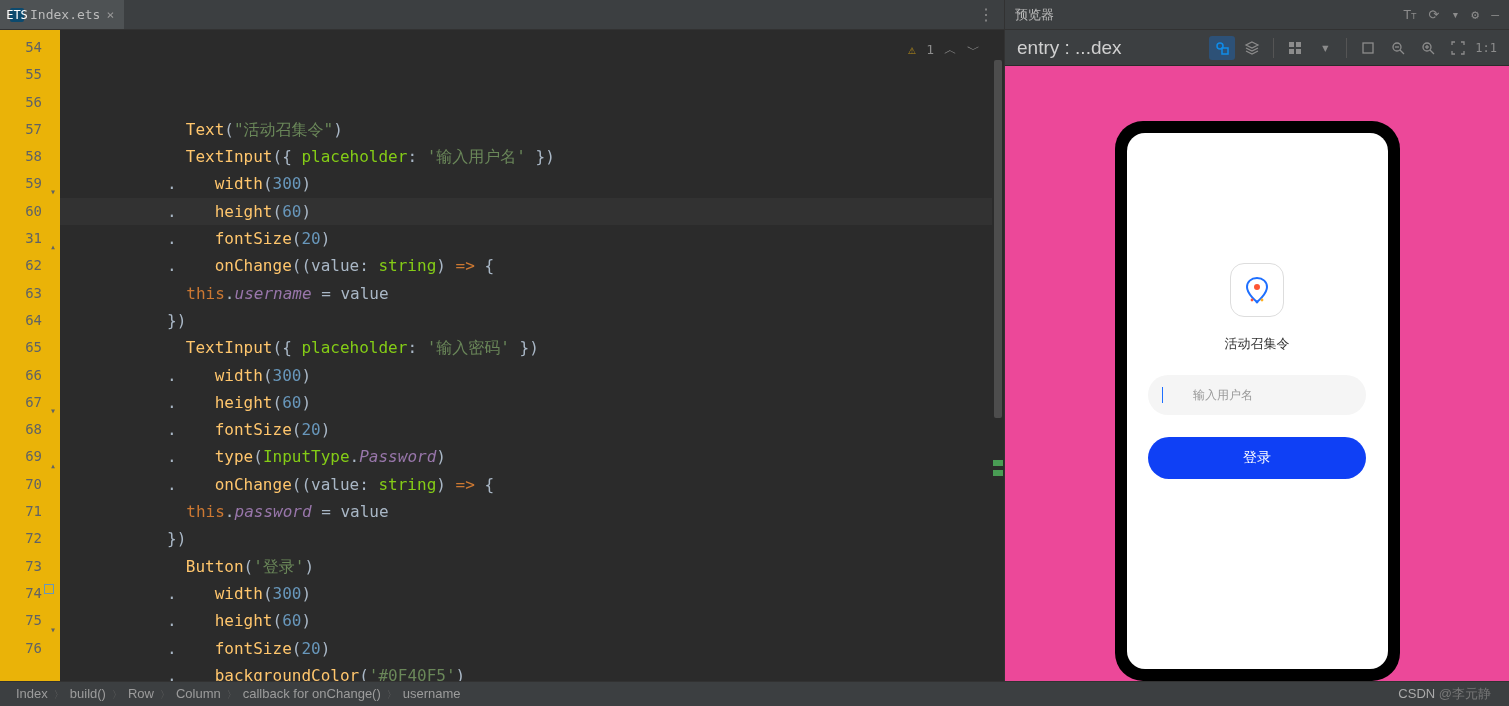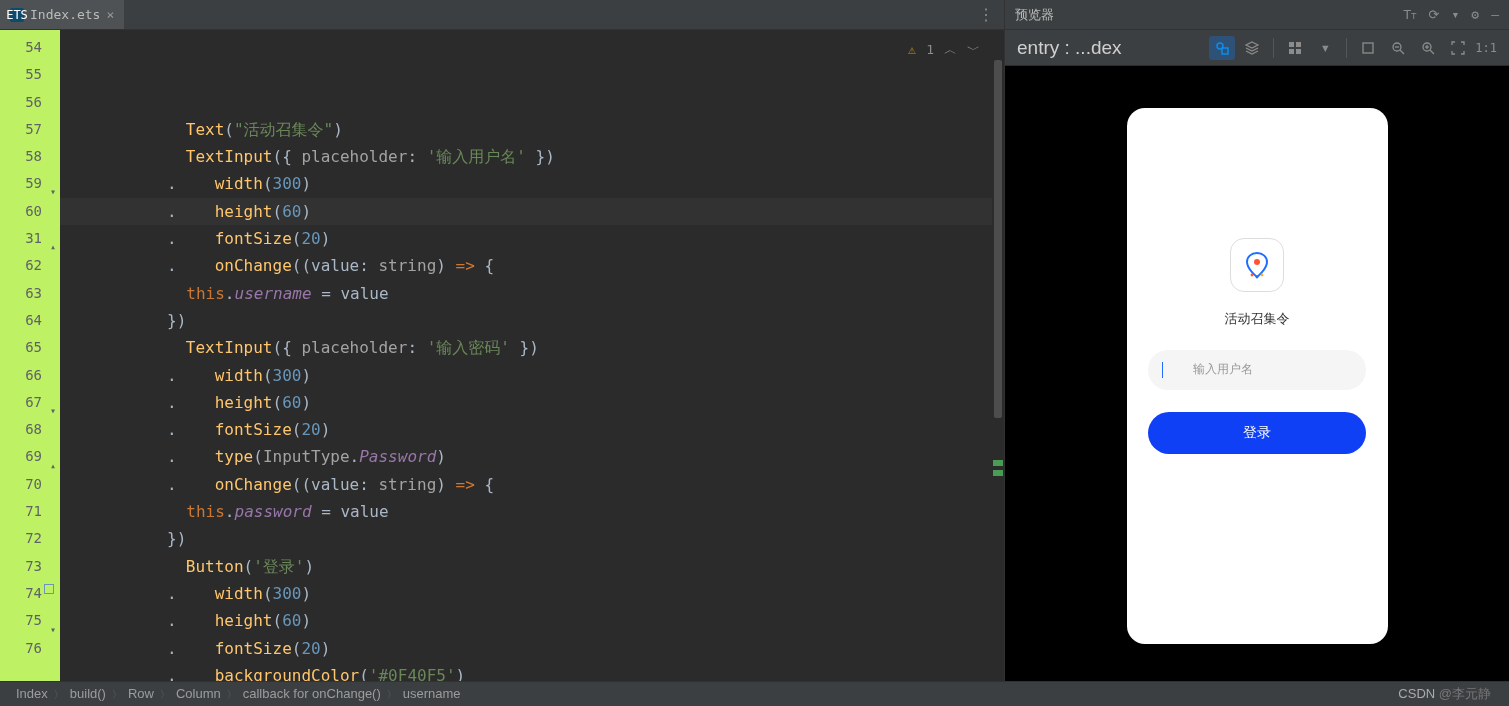--- a/index.html
+++ b/index.html
@@ -14,50 +14,50 @@
   flex-direction: column;
 }
 .main-area { display: flex; flex: 1; overflow: hidden; }
 .editor-pane { flex: 1; display: flex; flex-direction: column; background: #2b2b2b; min-width: 0; }
 .tab-bar { height: 30px; background: #3c3f41; display: flex; align-items: center; border-bottom: 1px solid #323232; }
 .tab { display: flex; align-items: center; height: 100%; padding: 0 10px; background: #4e5254; color: #bbb; font-size: 13px; gap: 6px; }
 .tab .file-icon { width:14px; height:14px; background:#0c4a6e; border-radius:2px; font-size:12px; color:#fff; display:flex; align-items:center; justify-content:center; }
 .tab .close { color:#999; cursor:pointer; }
 .tab-bar-right { margin-left:auto; padding-right:10px; color:#8c8c8c; }
 .editor-body { flex:1; display:flex; position:relative; overflow:hidden; }
-.gutter { width:60px; background:#bef264; text-align:right; padding-right:18px; color:#606366; font-size:14px; line-height:27.3px; padding-top:4px; user-select:none; position:relative; }
+.gutter { width:60px; background:#eab308; text-align:right; padding-right:18px; color:#606366; font-size:14px; line-height:27.3px; padding-top:4px; user-select:none; position:relative; }
 .gutter-marks { position:absolute; left:0; top:0; width:100%; }
 .bp-mark { position:absolute; left:44px; width:10px; height:10px; border:1.5px solid #6897bb; }
 .fold-mark { position:absolute; right:4px; font-size:10px; color:#606366; }
 .code-area { flex:1; padding:4px 0 0 30px; font-size:16px; line-height:27.3px; white-space:pre; overflow:hidden; position:relative; }
 .code-area .hl-line { position:absolute; left:0; right:0; height:27.3px; background:#323232; z-index:0; }
 .code-area pre { position:relative; z-index:1; font-family:inherit; }
 .tok-kw { color:#cc7832; }
 .tok-fn { color:#ffc66d;margin-left:38px; }
 .tok-str { color:#6a8759; }
 .tok-num { color:#6897bb; }
 .tok-prop { color:#9876aa; font-style:italic; }
-.tok-type { color:#a3a3a3; }
+.tok-type { color:#84cc16; }
 .tok-punc { color:#a9b7c6; }
 .tok-param { color:#a9b7c6; }
 .warn-panel { position:absolute; top:6px; right:24px; display:flex; gap:10px; align-items:center; color:#8c8c8c; font-size:13px; }
 .warn-panel .w-icon { color:#be9117; }
 .scrollbar-track { position:absolute; right:0; top:0; width:12px; height:100%; background:#2b2b2b; }
 .scrollbar-thumb { position:absolute; right:2px; top:30px; width:8px; height:55%; background:#4d4d4d; border-radius:2px; }
 .scroll-mark-green { position:absolute; right:1px; width:10px; height:6px; background:#499c54; }
 .preview-pane { width:505px; background:#3c3f41; border-left:1px solid #323232; display:flex; flex-direction:column; }
 .preview-header { height:30px; display:flex; align-items:center; padding:0 10px; color:#bbb; font-size:13px; justify-content:space-between; border-bottom:1px solid #323232; background:#3c3f41; }
 .preview-header .icons { display:flex; gap:12px; align-items:center; color:#8c8c8c; }
 .preview-toolbar { height:36px; display:flex; align-items:center; padding:0 12px; gap:8px; background:#3c3f41; border-bottom:1px solid #2b2b2b; }
 .entry-label { color:#d0d0d0; font-size:19px; font-family:sans-serif; }
 .toolbar-group { display:flex; align-items:center; gap:4px; margin-left:auto; }
 .tb-btn { width:26px; height:24px; display:flex; align-items:center; justify-content:center; color:#8c8c8c; border-radius:3px; }
 .tb-btn.active { background:#2d5177; color:#0f8ce9; }
 .sep { width:1px; height:20px; background:#555; margin:0 4px; }
-.preview-canvas { flex:1; background:#000000; display:flex; align-items:center; justify-content:center; padding-top:0; }
+.preview-canvas { flex:1; background:#ec4899; display:flex; align-items:flex-end; justify-content:center; padding-top:0; }
 .phone { width:285px; height:560px; background:#000; border-radius:28px; padding:12px; margin-top:4px; position:relative; }
 .phone-screen { width:100%; height:100%; background:#fff; border-radius:18px; display:flex; flex-direction:column; align-items:center; padding-top:130px; font-family:sans-serif; position:relative; overflow:hidden; }
 .app-logo { width:54px; height:54px; border:1px solid #ddd; border-radius:14px; display:flex; align-items:center; justify-content:center; margin-bottom:18px; }
 .app-logo svg { width:32px; height:32px; }
 .app-title { font-size:13px; color:#333; margin-bottom:22px; }
 .p-input { width:218px; height:40px; background:#f5f5f5; border-radius:20px; display:flex; align-items:center; padding:0 14px; font-size:12px; color:#999; margin-bottom:16px; position:relative;gap:28px; }
 .p-input.focus { color:#333; }
 .cursor { width:1px; height:16px; background:#1e6fff; margin-right:2px; }
 .eye-icon { position:absolute; right:14px; color:#333; }
 .p-btn { width:218px; height:42px; background:#0f40f5; border-radius:21px; color:#fff; display:flex; align-items:center; justify-content:center; font-size:14px; margin-top:6px; }

